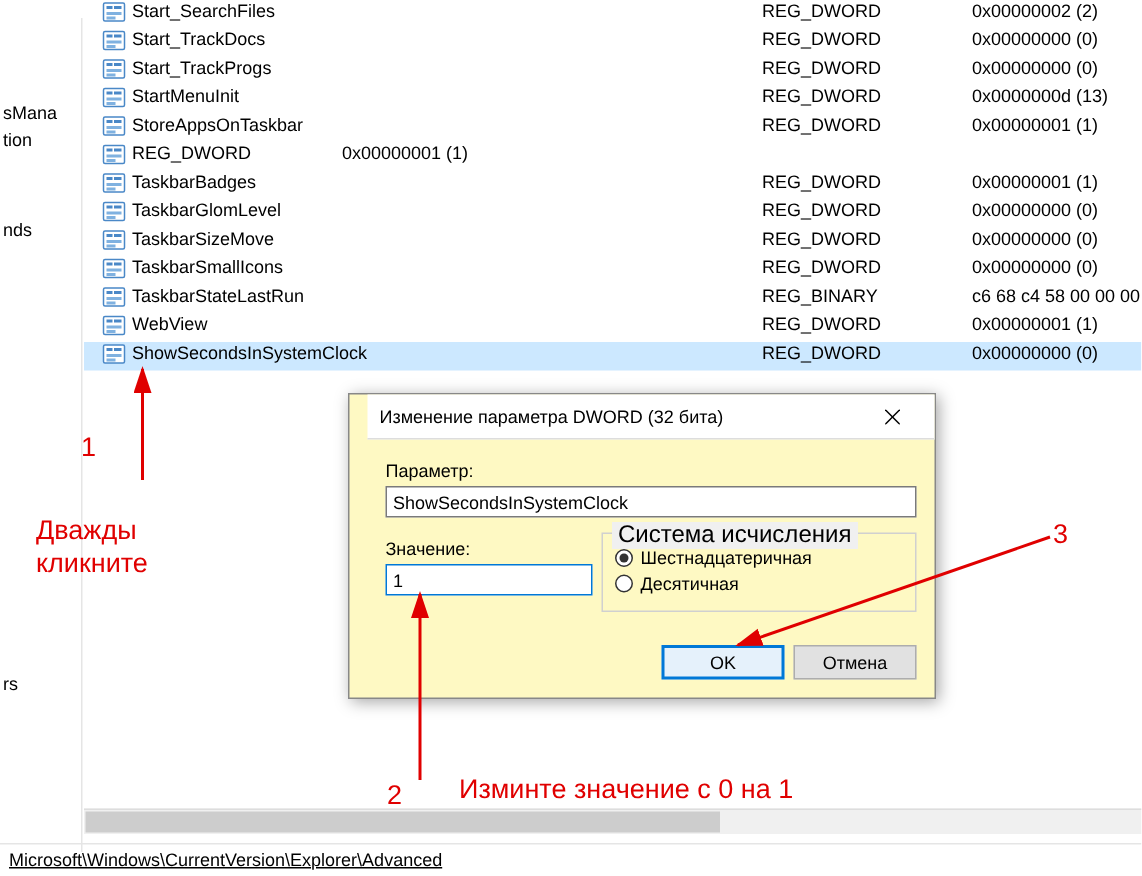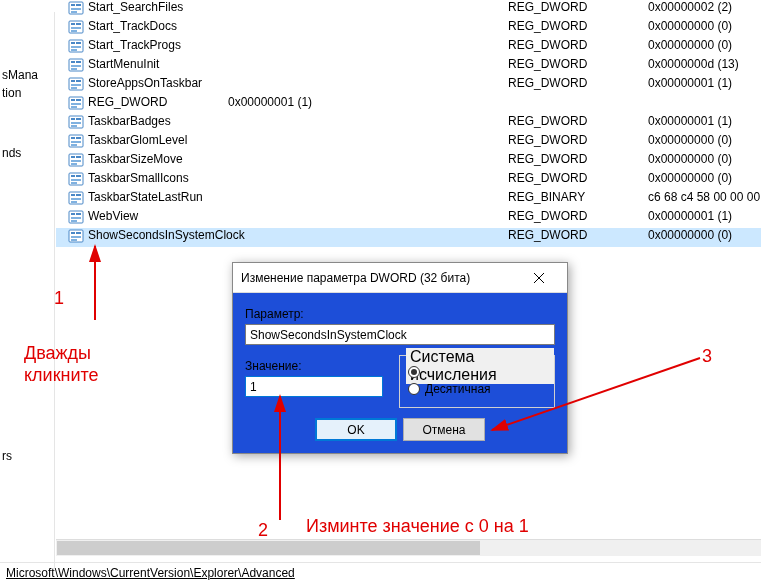--- a/index.html
+++ b/index.html
@@ -70,24 +70,25 @@
     border-top: 1px solid #e5e5e5;
     padding: 3px 6px;
     font-size: 12px;
     text-decoration: underline;
   }
 
   
   .dialog {
     position: absolute;
     left: 232px; top: 262px;
-    width: 336px;
-    background: #1d4ed8;
+    width: 392px;
+    background: #fef9c3;
     border: 1px solid #888;
     box-shadow: 2px 2px 10px rgba(0,0,0,.35);
+    padding-left: 12px;
   }
   .dlg-title {
     display: flex; align-items: center;
     height: 30px;
     background: #fff;
     border-bottom: 1px solid #ddd;
     padding: 0 8px;
   }
   .dlg-title .t { flex: 1; }
   .dlg-close {
@@ -102,21 +103,21 @@
   .txt {
     width: 100%;
     height: 21px;
     border: 1px solid #7a7a7a;
     background: #fff;
     padding: 1px 4px;
     font: inherit;
     outline: none;
   }
   .txt.ro { color: #000; }
-  .val-row { display: flex; gap: 16px; margin-top: 10px; }
+  .val-row { display: flex; gap: 6px; margin-top: 10px; }
   .val-col { flex: 0 0 138px; }
   .val-col .txt { width: 138px; border: 1px solid #0078d7; }
   .group {
     border: 1px solid #d0d0d0;
     padding: 6px 8px 8px 8px;
     position: relative;
     flex: 1;
   }
   .group .legend {
     position: absolute;
@@ -127,21 +128,21 @@
   }
   .radio { display: flex; align-items: center; gap: 5px; margin: 3px 0; }
   .radio .r {
     width: 12px; height: 12px; border: 1px solid #333; border-radius: 50%;
     position: relative; background: #fff;
   }
   .radio .r.checked::after {
     content: ''; position: absolute; left: 2px; top: 2px;
     width: 6px; height: 6px; background: #333; border-radius: 50%;
   }
-  .btn-row { display: flex; justify-content: center; gap: 6px; margin-top: 10px; }
+  .btn-row { display: flex; justify-content: flex-end; gap: 6px; margin-top: 22px; }
   .btn {
     min-width: 82px; height: 23px;
     border: 1px solid #adadad;
     background: #e1e1e1;
     font: inherit;
     padding: 0 10px;
     cursor: default;
   }
   .btn.default { border: 2px solid #0078d7; background: #e5f1fb; }
 

